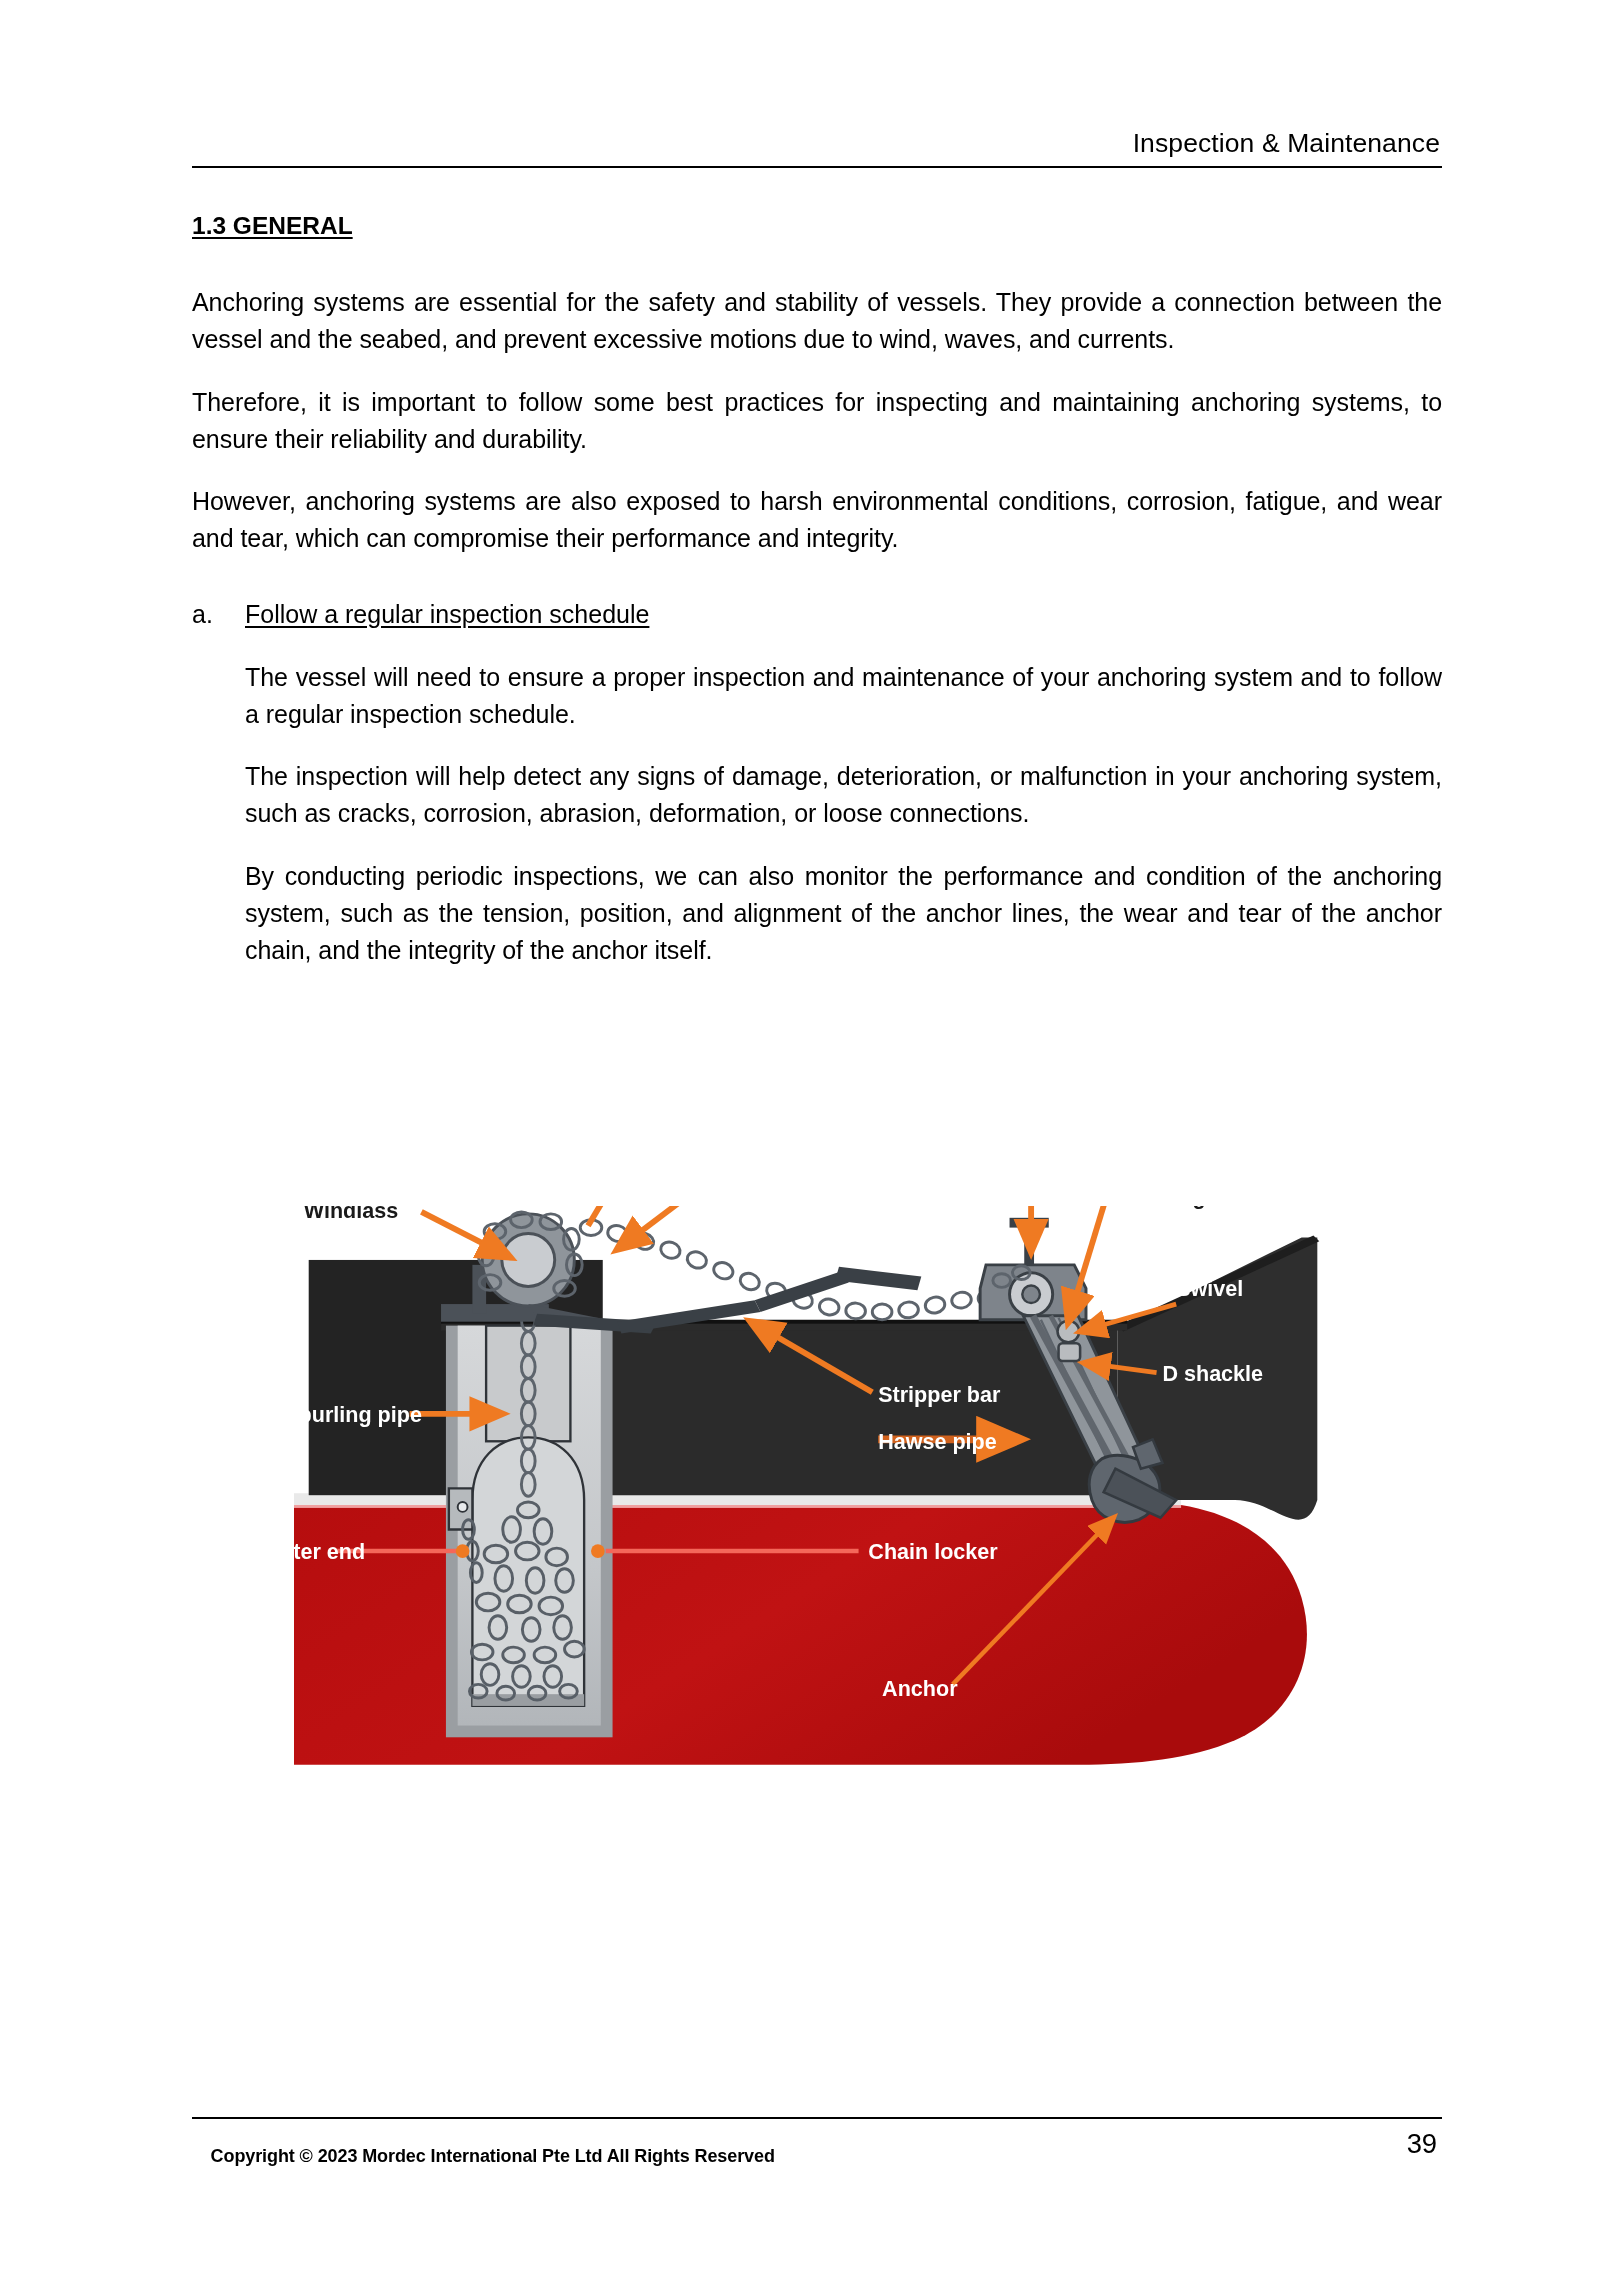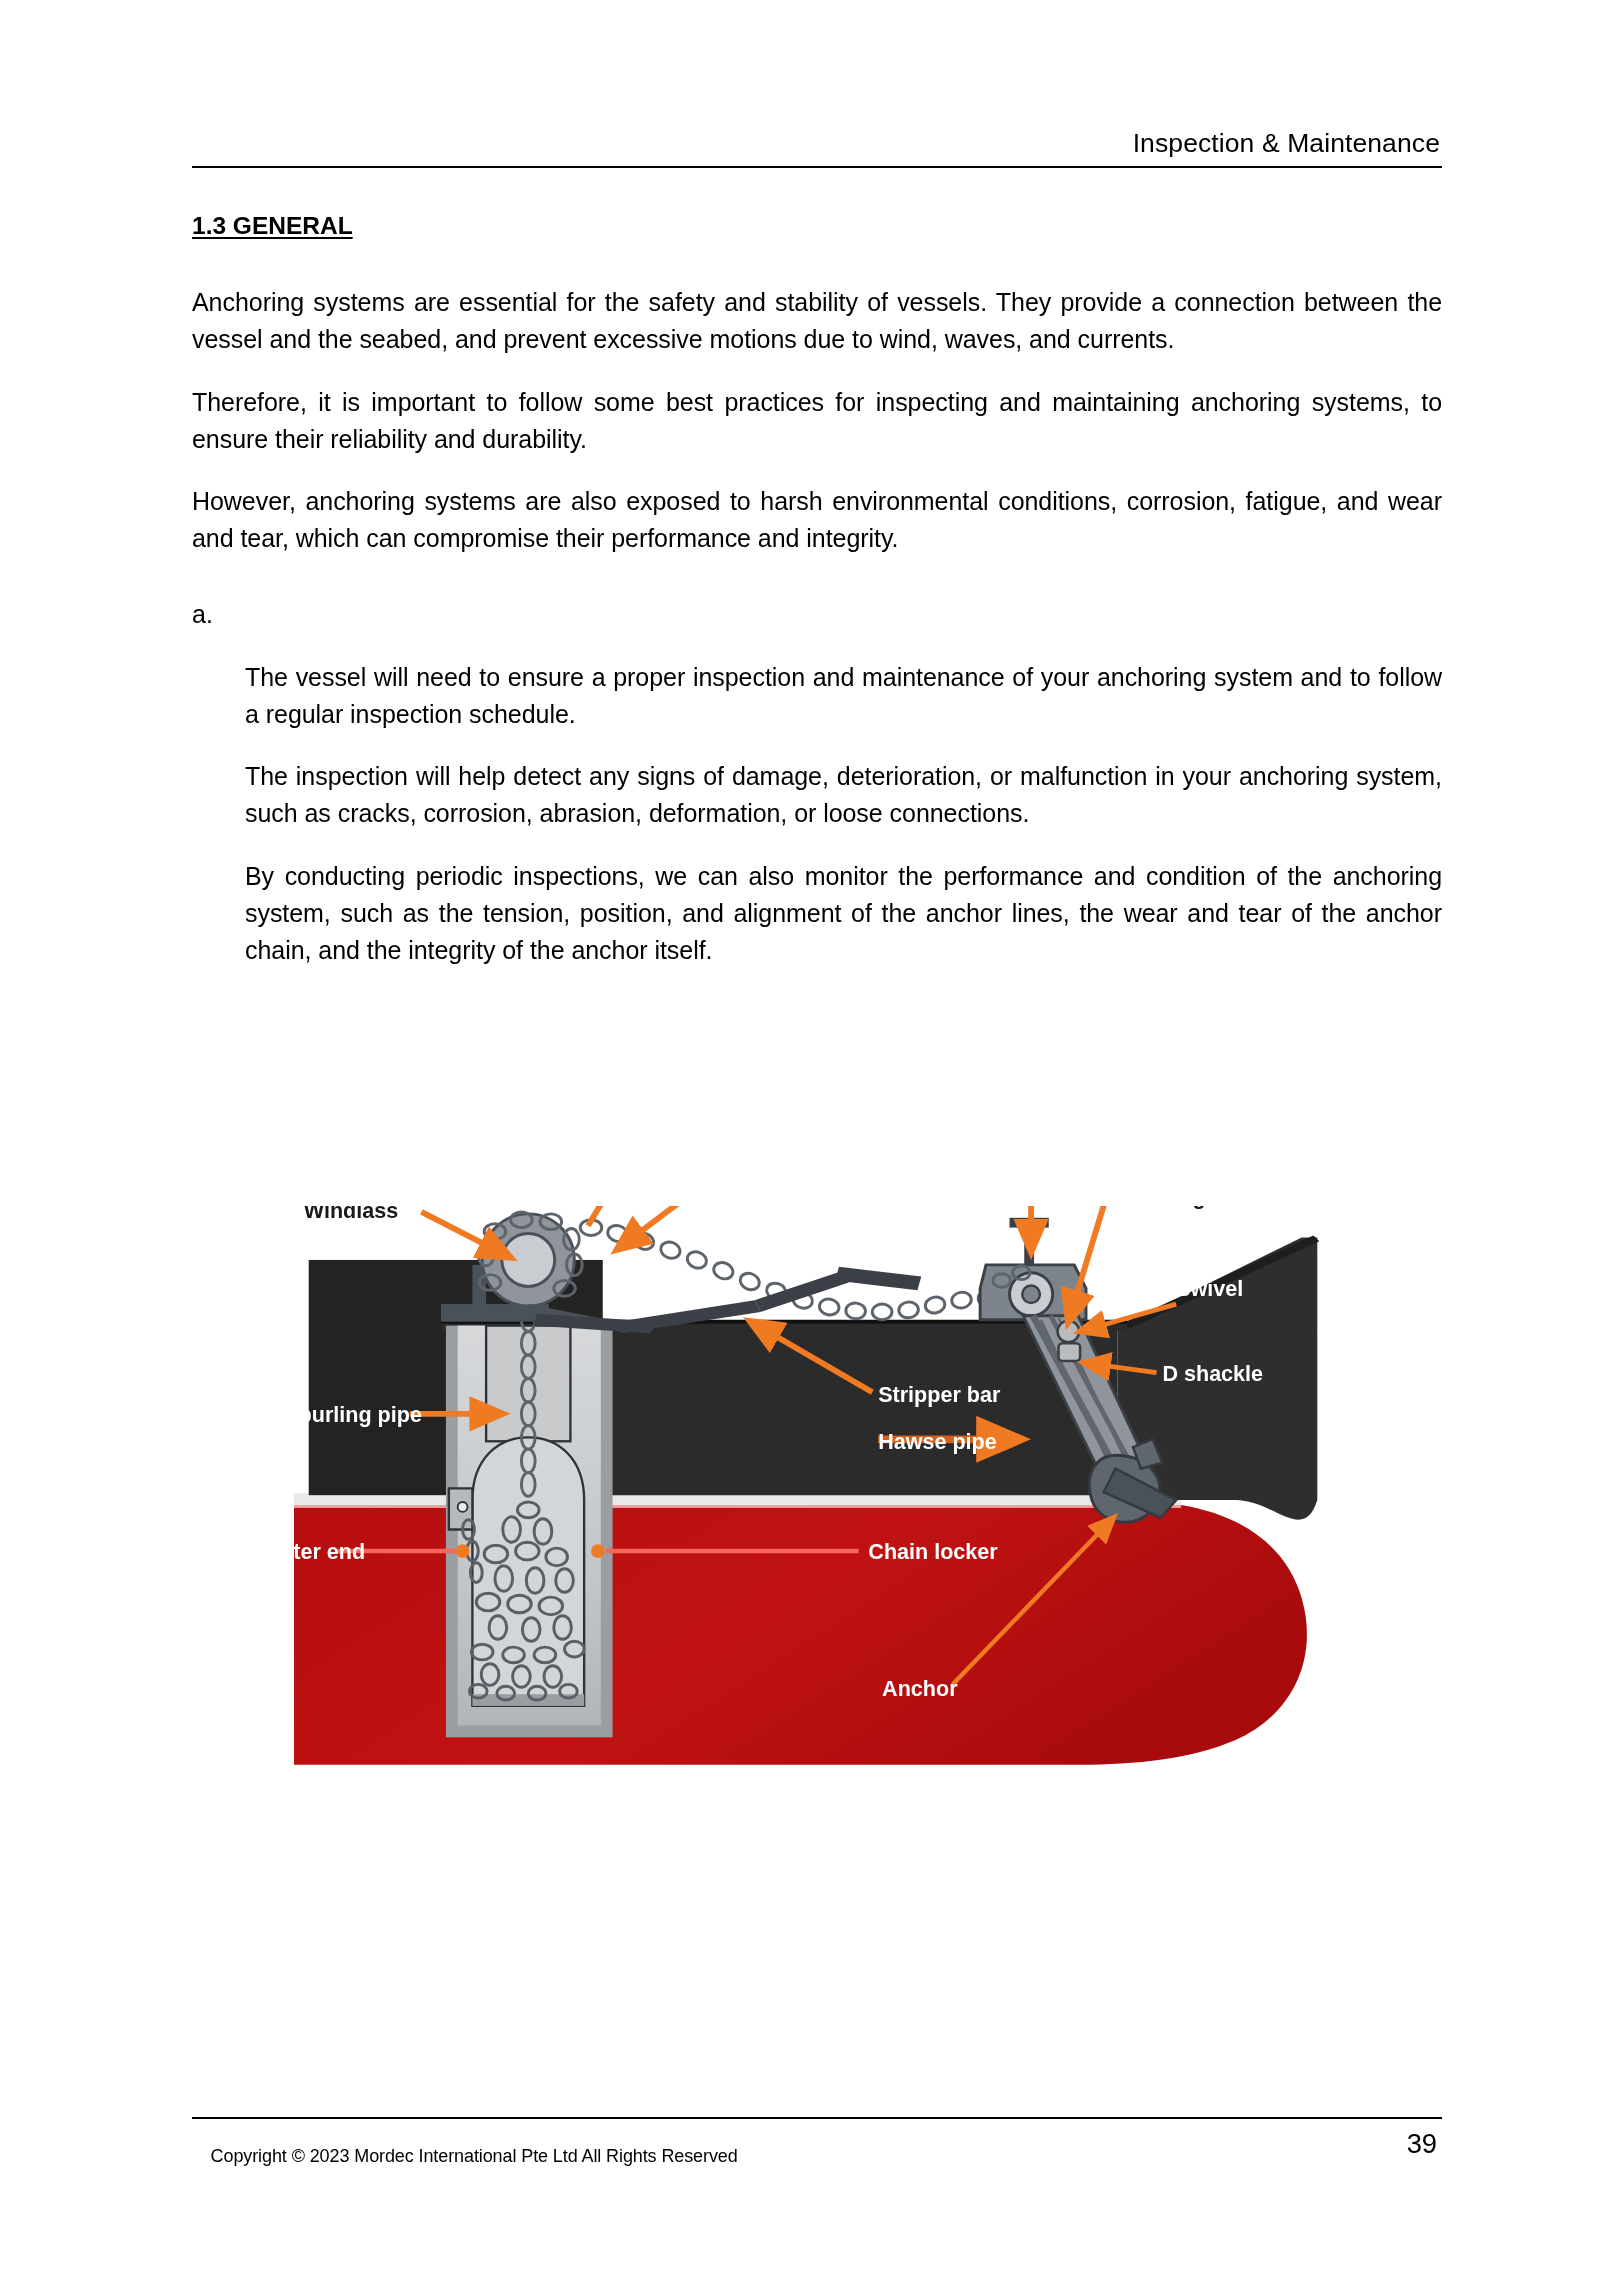--- a/index.html
+++ b/index.html
@@ -125,21 +125,21 @@
   }
   .footer-body {
     position: relative;
     height: 69px;
   }
   .footer-copyright {
     position: absolute;
     left: 18.6px;
     top: 27.4px;
     font-size: 18px;
-    font-weight: normal;
+    font-weight: bold;
     letter-spacing: -0.1px;
   }
   .footer-pagenum {
     position: absolute;
     right: 4.9px;
     top: 7.8px;
     font-size: 27.4px;
     line-height: 33px;
     margin-left: 16px;
   }
@@ -157,20 +157,21 @@
   <div class="content">
 
     <div class="section-heading">1.3 GENERAL</div>
 
     <p class="para">Anchoring systems are essential for the safety and stability of vessels. They provide a connection between the vessel and the seabed, and prevent excessive motions due to wind, waves, and currents.</p>
     <p class="para">Therefore, it is important to follow some best practices for inspecting and maintaining anchoring systems, to ensure their reliability and durability.</p>
     <p class="para">However, anchoring systems are also exposed to harsh environmental conditions, corrosion, fatigue, and wear and tear, which can compromise their performance and integrity.</p>
 
     <div class="list-row">
       <div class="list-marker">a.</div>
+      <div class="list-heading">Follow a regular inspection schedule</div>
     </div>
 
     <p class="para indented">The vessel will need to ensure a proper inspection and maintenance of your anchoring system and to follow a regular inspection schedule.</p>
     <p class="para indented">The inspection will help detect any signs of damage, deterioration, or malfunction in your anchoring system, such as cracks, corrosion, abrasion, deformation, or loose connections.</p>
     <p class="para indented">By conducting periodic inspections, we can also monitor the performance and condition of the anchoring system, such as the tension, position, and alignment of the anchor lines, the wear and tear of the anchor chain, and the integrity of the anchor itself.</p>
   </div>
 
   <div class="figure">
     <svg width="1039" height="647" viewBox="0 0 1060 660" xmlns="http://www.w3.org/2000/svg">
       <defs>

